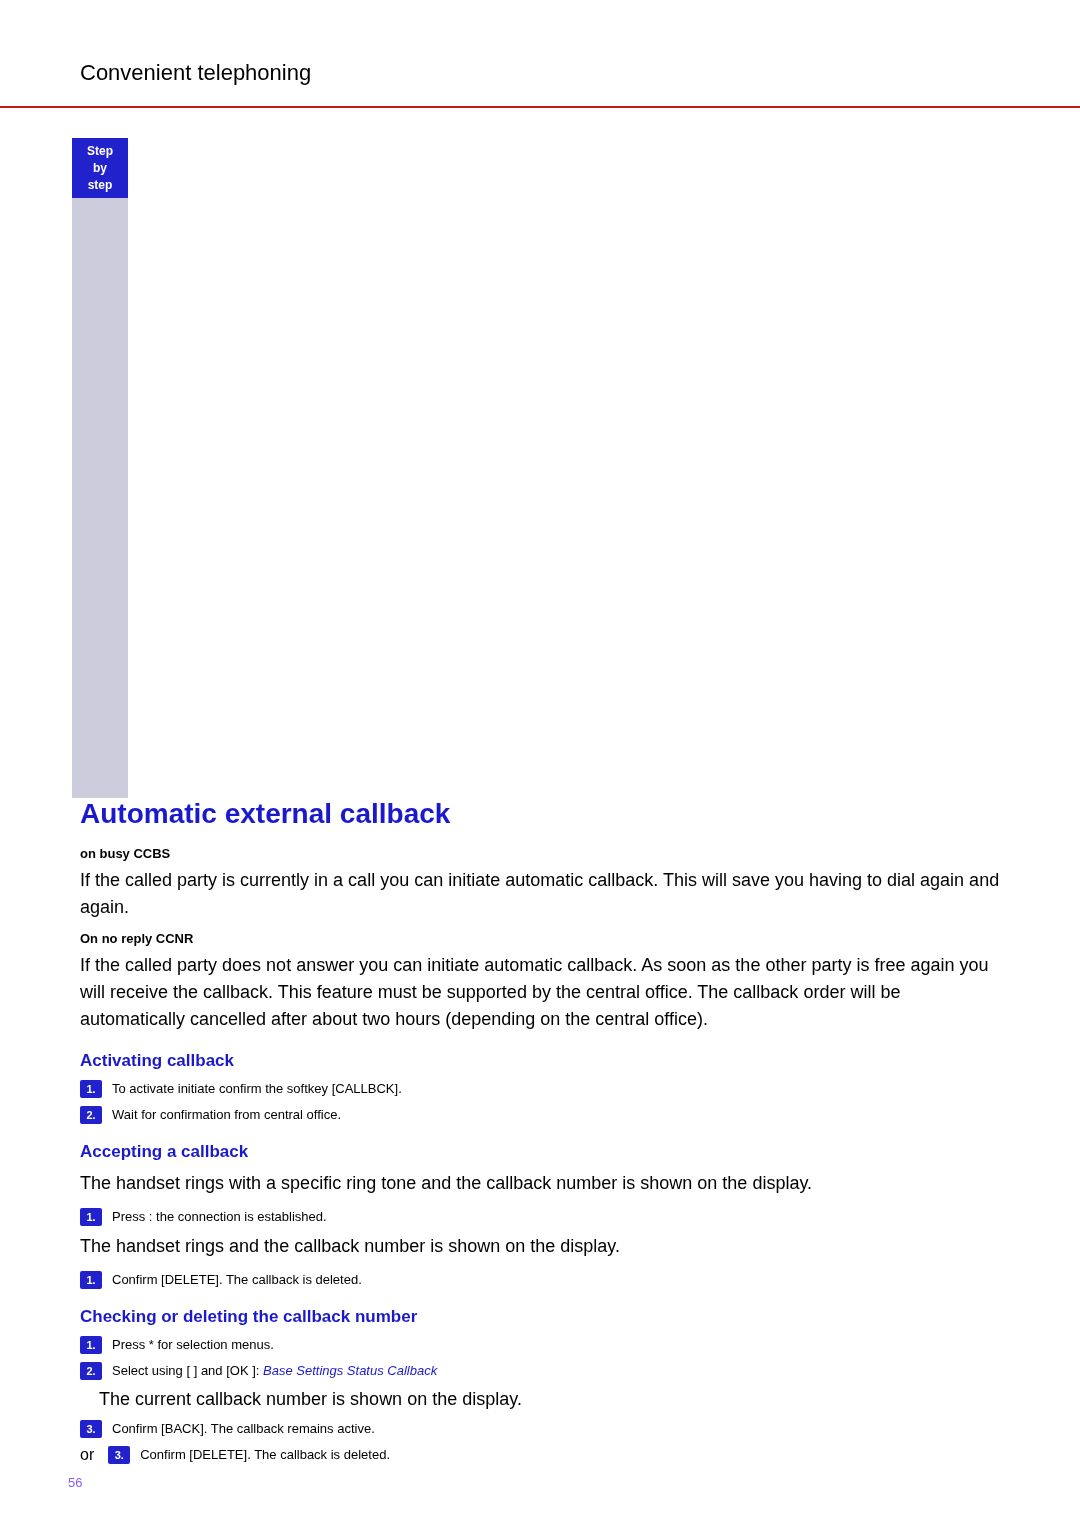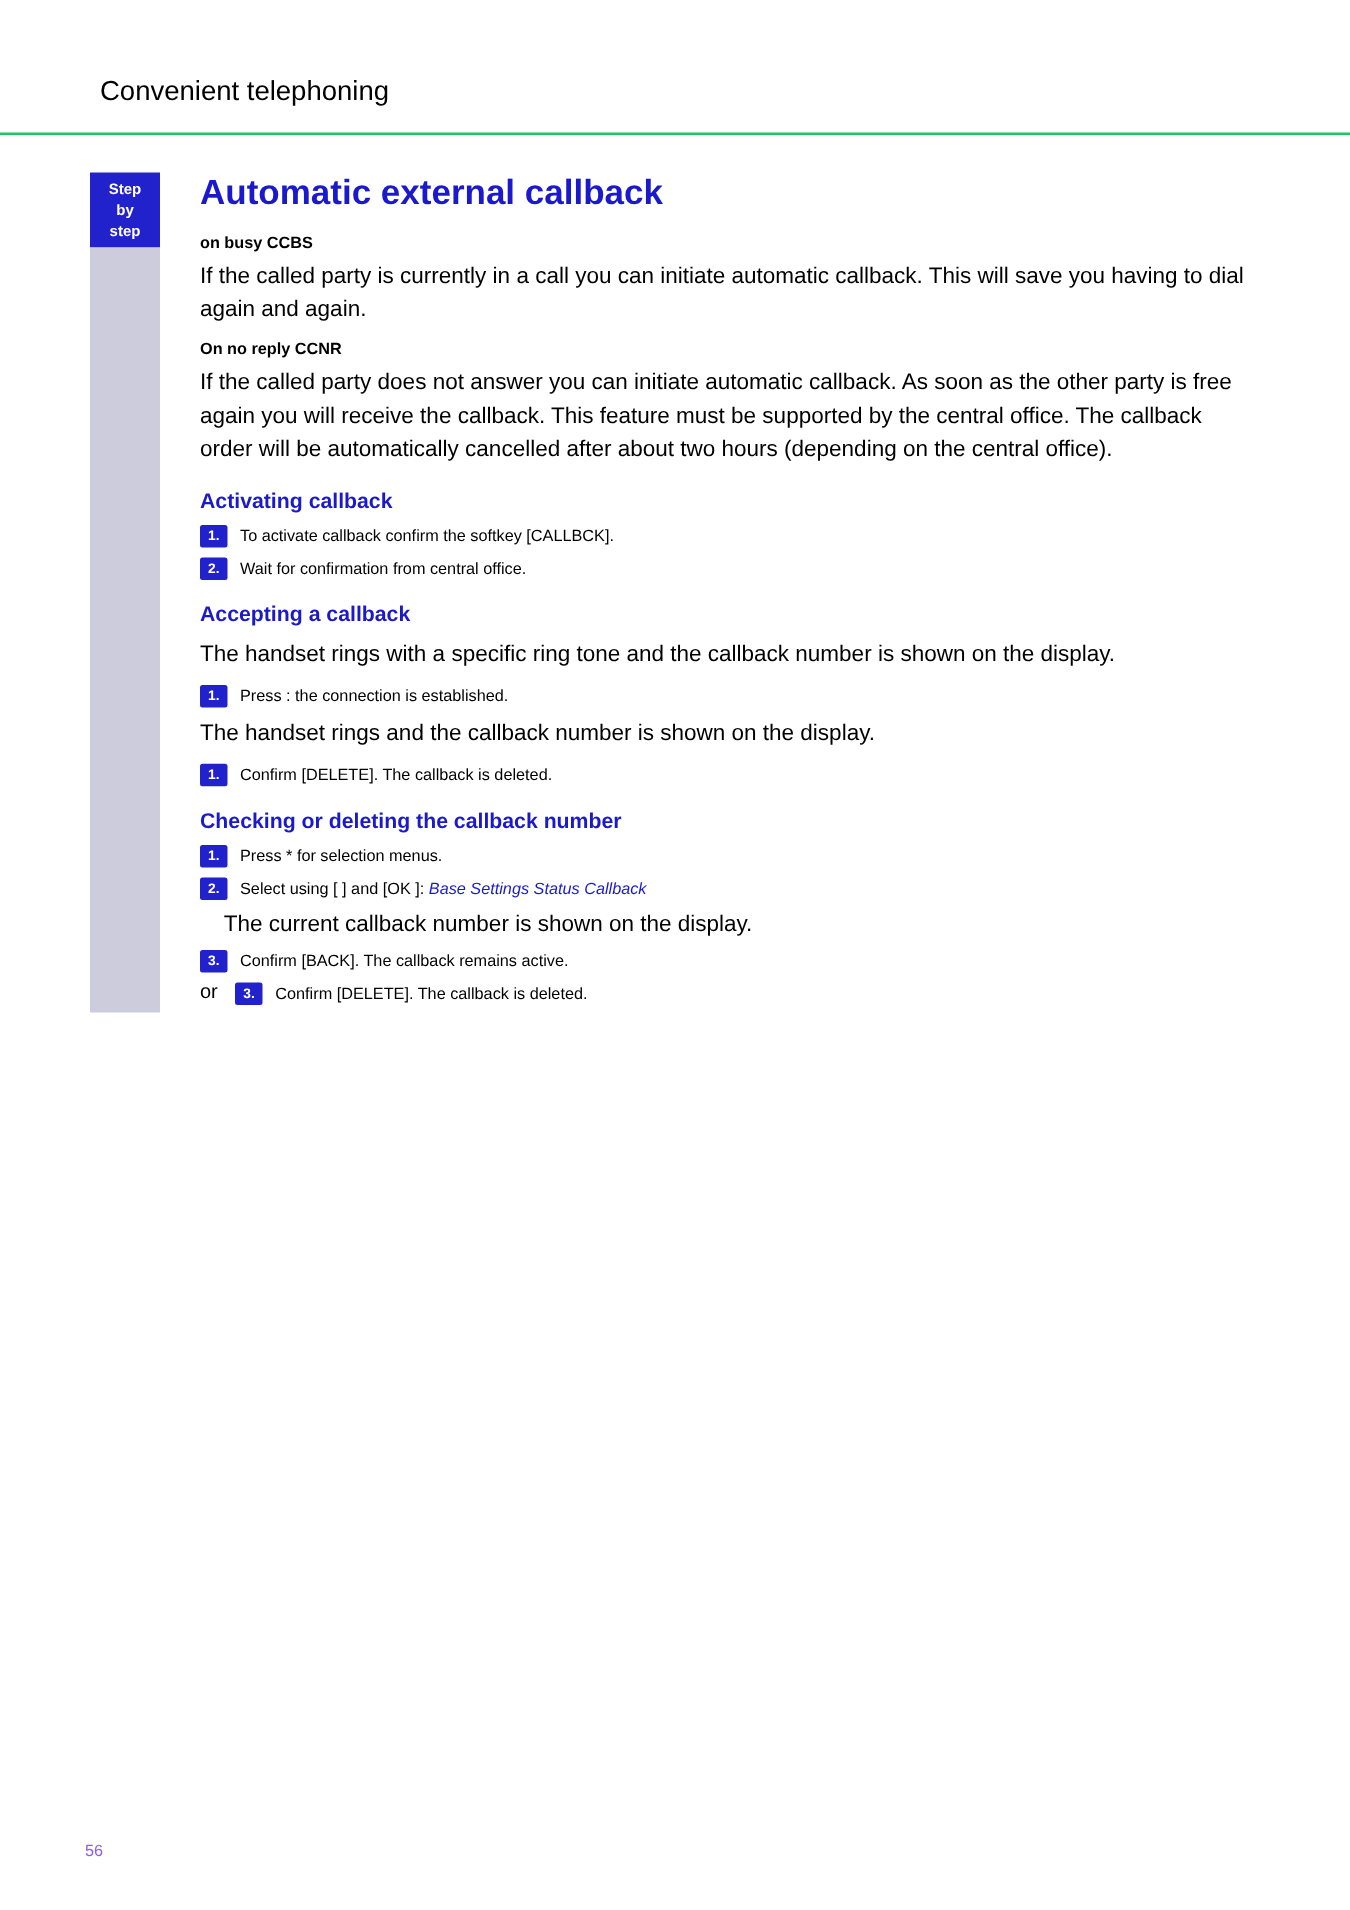--- a/index.html
+++ b/index.html
@@ -17,34 +17,34 @@
       width: 1080px;
       min-height: 1528px;
       background: #ffffff;
       position: relative;
       padding: 60px 0 60px 0;
     }
 
     
     .page-header {
       padding: 0 80px 20px 80px;
-      border-bottom: 2px solid #22c55e;
+      border-bottom: 2px solid #b91c1c;
       margin-bottom: 30px;
     }
 
     .page-title-text {
       font-size: 22px;
       font-weight: normal;
       color: #000000;
     }
 
     
     .main-content {
       display: flex;
-      flex-direction: row;
+      flex-direction: column;
       padding: 0 80px 0 60px;
       gap: 0;
     }
 
     
     .content-area {
       flex: 1;
       padding-left: 20px;
     }
 
@@ -182,21 +182,21 @@
       <p class="bold-label">on busy   CCBS</p>
       <p class="body-text">If the called party is currently in a call you can initiate automatic callback. This will save you having to dial again and again.</p>
 
       <p class="bold-label">On no reply   CCNR</p>
       <p class="body-text">If the called party does not answer you can initiate automatic callback. As soon as the other party is free again you will receive the callback. This feature must be supported by the central office. The callback order will be automatically cancelled after about two hours (depending on the central office).</p>
 
       <h2 class="section-heading">Activating callback</h2>
 
       <div class="step-item">
         <span class="step-num">1.</span>
-        <span class="step-text">To activate callback confirm the softkey [CALLBCK].</span>
+        <span class="step-text">To activate initiate confirm the softkey [CALLBCK].</span>
       </div>
       <div class="step-item">
         <span class="step-num">2.</span>
         <span class="step-text">Wait for confirmation from central office.</span>
       </div>
 
       <h2 class="section-heading">Accepting a callback</h2>
       <p class="body-text">The handset rings with a specific ring tone and the callback number is shown on the display.</p>
       <div class="step-item">
         <span class="step-num">1.</span>

